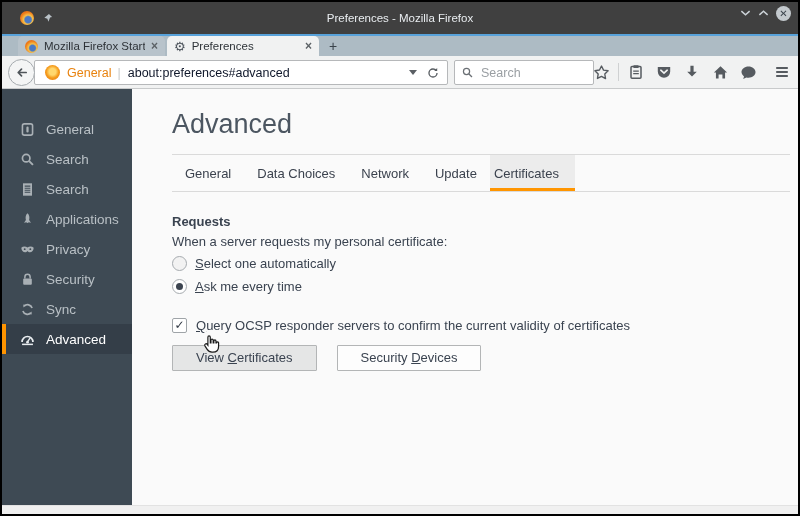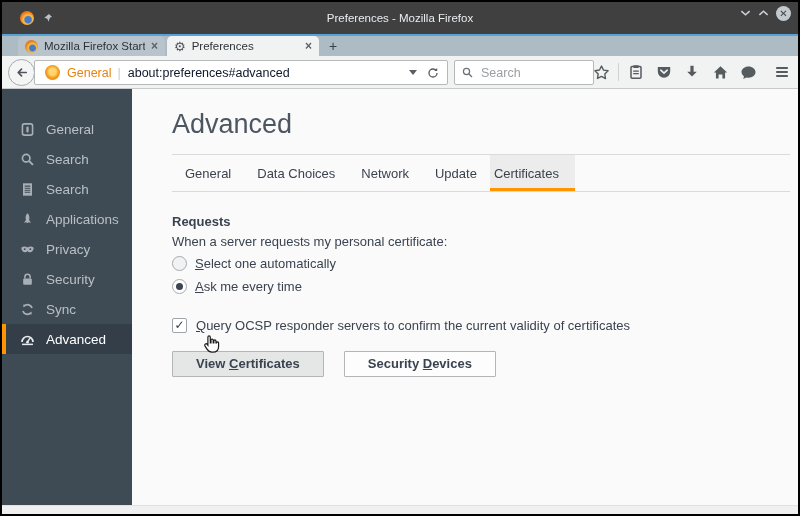--- a/index.html
+++ b/index.html
@@ -64,21 +64,21 @@
 
   .section { margin-top:22px; font-size:13px; color:#3a4350; }
   .sec-title { font-weight:bold; margin-bottom:5px; }
   .prompt { margin-bottom:5px; }
   .choice-row { display:flex; align-items:center; gap:8px; height:20px; margin-top:3px; }
   .radio { width:15px; height:15px; border-radius:50%; border:1px solid #a6abaf; background:#f2f2f2; position:relative; flex:0 0 auto; }
   .radio.sel { background:#fff; }
   .radio.sel::after { content:""; position:absolute; left:3px; top:3px; width:7px; height:7px; border-radius:50%; background:#3c4450; }
   .check-row { display:flex; align-items:center; gap:9px; margin-top:21px; }
   .checkbox { width:15px; height:15px; background:#fff; border:1px solid #9fa4a8; border-radius:2px; display:flex; align-items:center; justify-content:center; font-size:12px; color:#2f3742; flex:0 0 auto; }
-  .btnrow { margin-top:18px; display:flex; gap:20px;font-weight:bold; }
+  .btnrow { margin-top:12px; display:flex; gap:20px; }
   .btn { height:26px; padding:0 23px; font-size:13px; color:#3a4350; border:1px solid #b3b5b6; background:#fdfdfd; display:flex; align-items:center; border-radius:1px; }
   .btn.hovered { background:#e5e6e6; }
   .ukey { text-decoration:underline; }
 
   .statusbar { height:9px; background:#f0f0f0; border-top:1px solid #e2e2e2; flex:0 0 auto; }
 
   .cursor { position:absolute; left:203px; top:334px; z-index:50; pointer-events:none; }
 </style>
 </head>
 <body>

